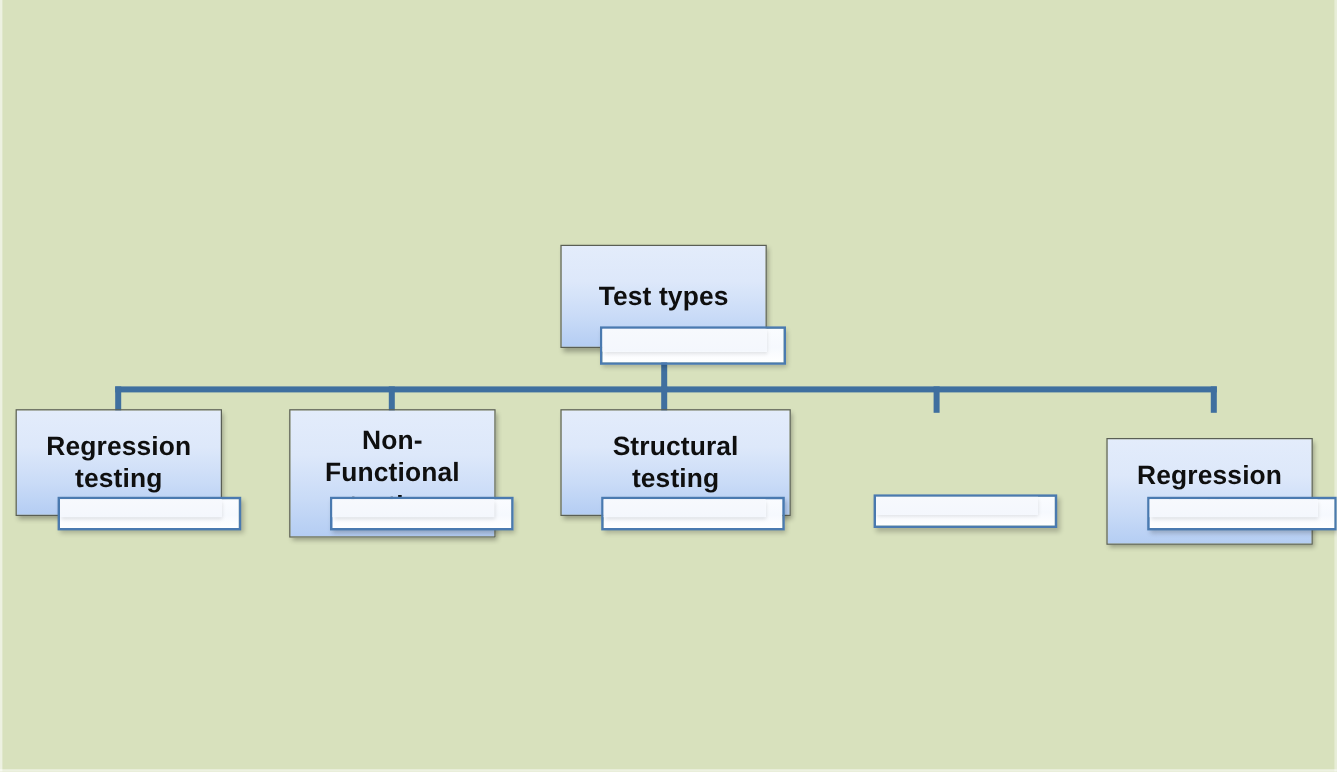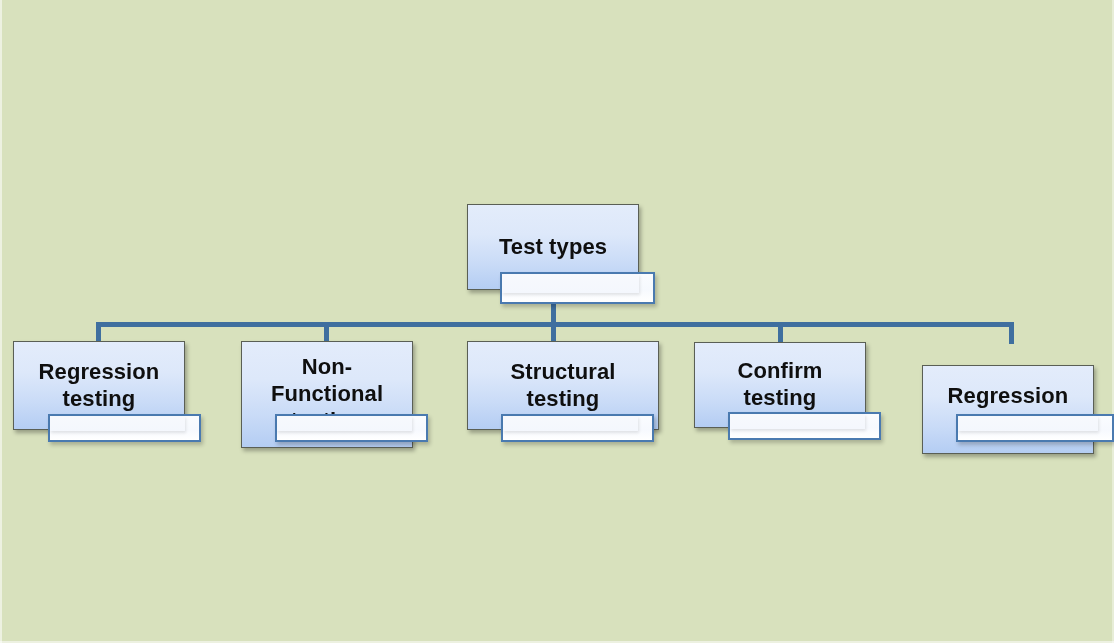--- a/index.html
+++ b/index.html
@@ -124,23 +124,20 @@
   </div>
 
   <div class="node" style="left:467px; top:341px; width:192px; height:89px;">
     <span class="node-label">Structural
 testing</span>
   </div>
   <div class="subbox" style="left:501px; top:414px; width:153px; height:28px;">
     <span class="subbox-inner"></span>
   </div>
 
-  <div class="node" style="left:694px; top:342px; width:172px; height:86px;">
-    <span class="node-label">Confirm testing</span>
-  </div>
   <div class="subbox" style="left:728px; top:412px; width:153px; height:28px;">
     <span class="subbox-inner"></span>
   </div>
 
   <div class="node" style="left:922px; top:341px; width:172px; height:89px;margin-top:24px;">
     <span class="node-label">Regression
 testing</span>
   </div>
   <div class="subbox" style="left:956px; top:414px; width:158px; height:28px;">
     <span class="subbox-inner"></span>

